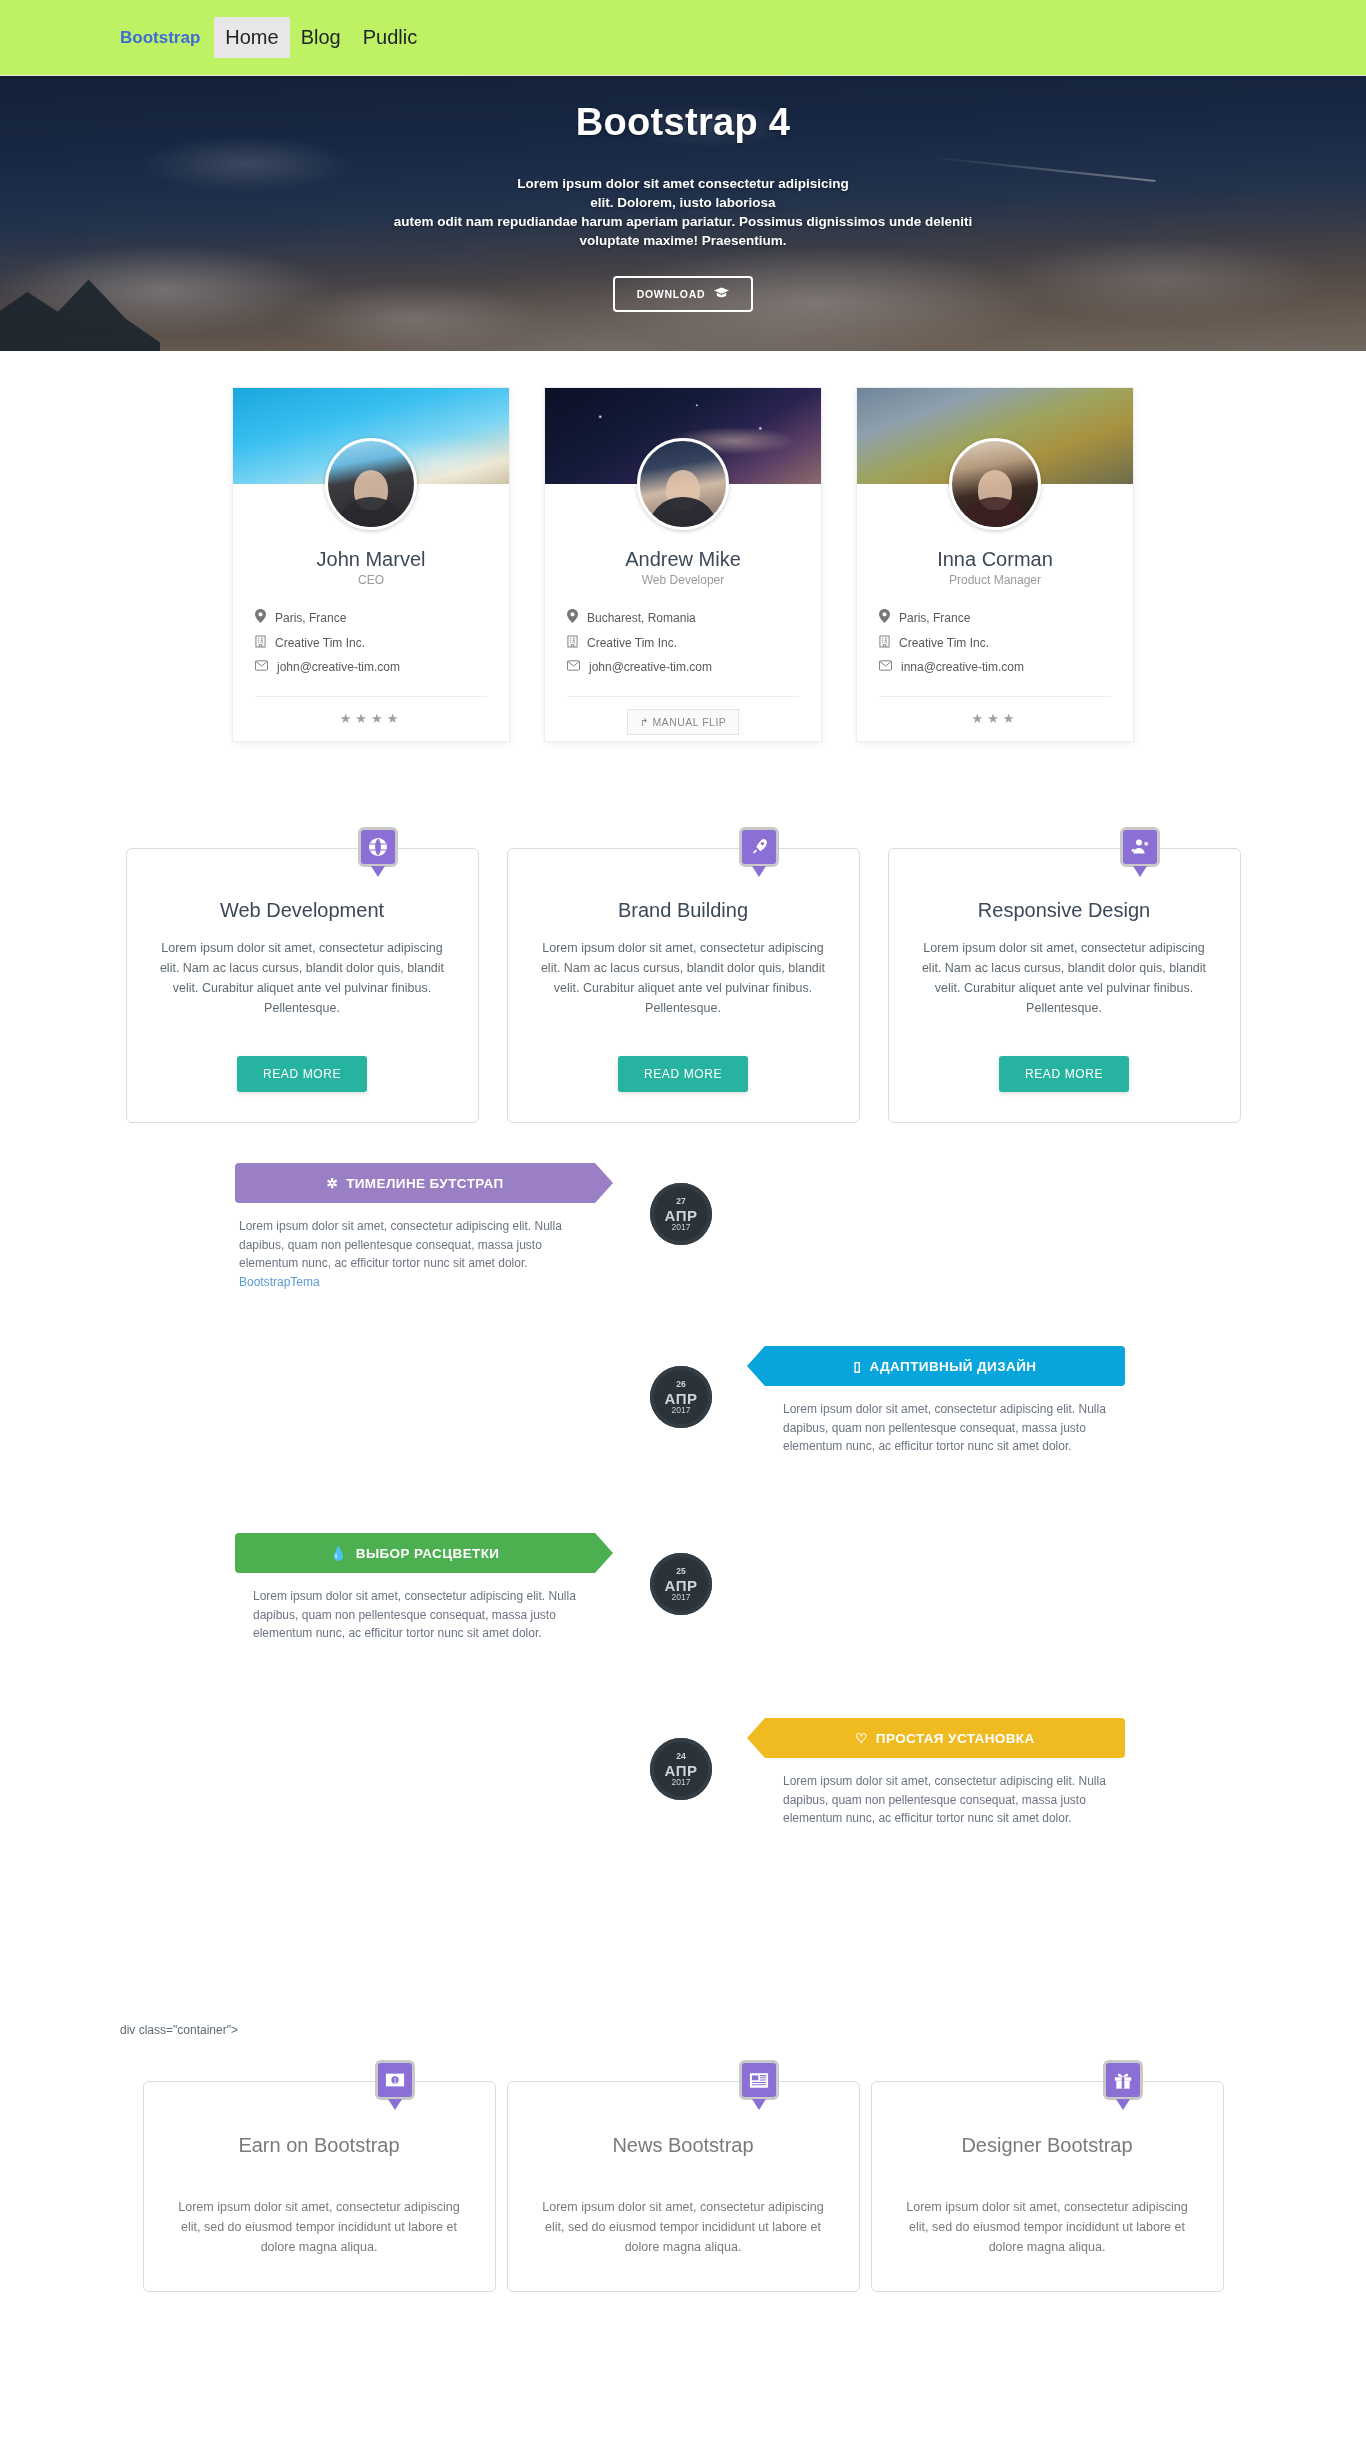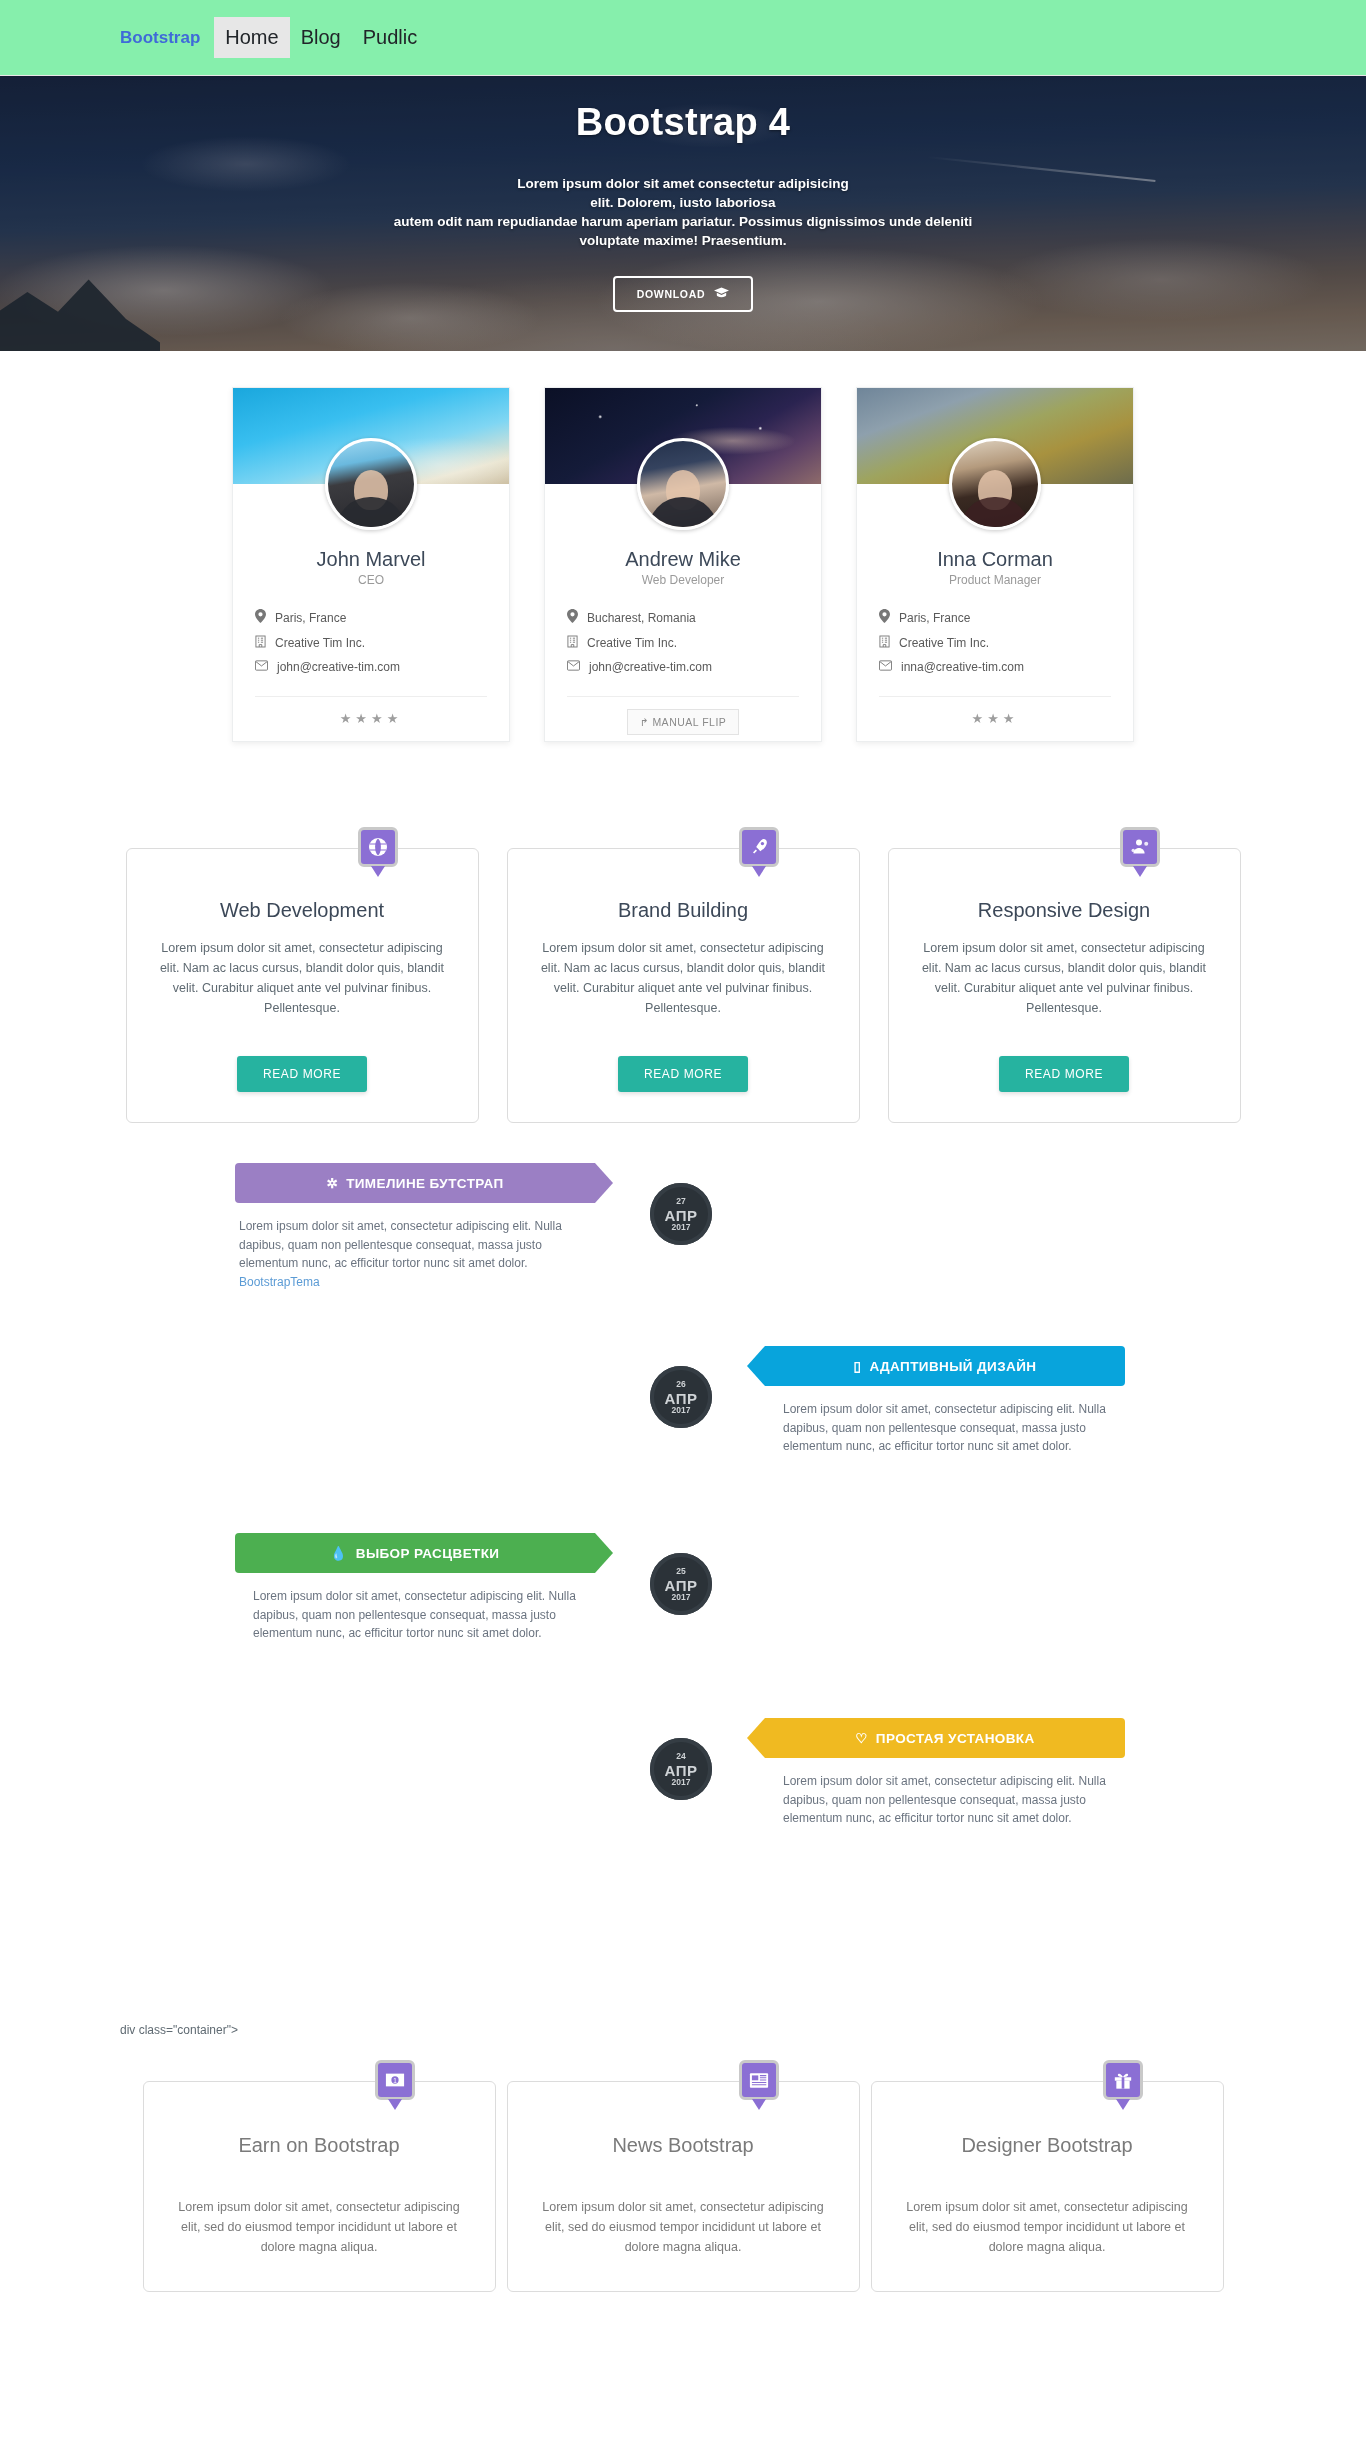--- a/index.html
+++ b/index.html
@@ -9,21 +9,21 @@
     width: 1366px;
     background: #ffffff;
     font-family: "Liberation Sans", sans-serif;
     color: #3c4858;
     -webkit-font-smoothing: antialiased;
   }
 
   
   .navbar {
     height: 76px;
-    background: #86efac;
+    background: #bef264;
     border-bottom: 1px solid #e7e7e7;
     box-shadow: 0 1px 3px rgba(0,0,0,.08);
     display: flex;
     align-items: center;
     padding-left: 120px;
     position: relative;
     z-index: 5;
   }
   .nav-brand {
     color: #3f6ad8;
@@ -218,21 +218,21 @@
     position:absolute;
     width: 62px; height: 62px; border-radius:50%;
     background: #2b3238;
     color:#cfd3d6; text-align:center;
     display:flex; flex-direction:column; align-items:center; justify-content:center;
     line-height: 1;
     box-shadow: inset 0 0 0 4px #353d44;
   }
   .tl-dot .d { font-size: 8.5px; font-weight:bold; margin-bottom:2px; }
   .tl-dot .m { font-size: 15px; font-weight:bold; letter-spacing:.5px; }
-  .tl-dot .y { font-size: 8.5px; font-weight:bold; margin-top:0; }
+  .tl-dot .y { font-size: 8.5px; font-weight:normal; margin-top:0; }
 
   
   .container-note { padding-left: 120px; font-size: 12px; color:#5f6a72; }
   .bottom-section { display:flex; justify-content:center; gap: 11px; padding: 22px 0 60px; }
   .bcard {
     width: 353px; min-height: 200px;
     border: 1px solid #dcdcdc; border-radius: 6px; background:#fff;
     padding: 40px 26px 34px; text-align:center; position:relative; margin-top: 22px;
   }
   .bcard-title { font-size: 20px; color:#7a7a7a; font-weight: normal; margin: 12px 0 40px; }

